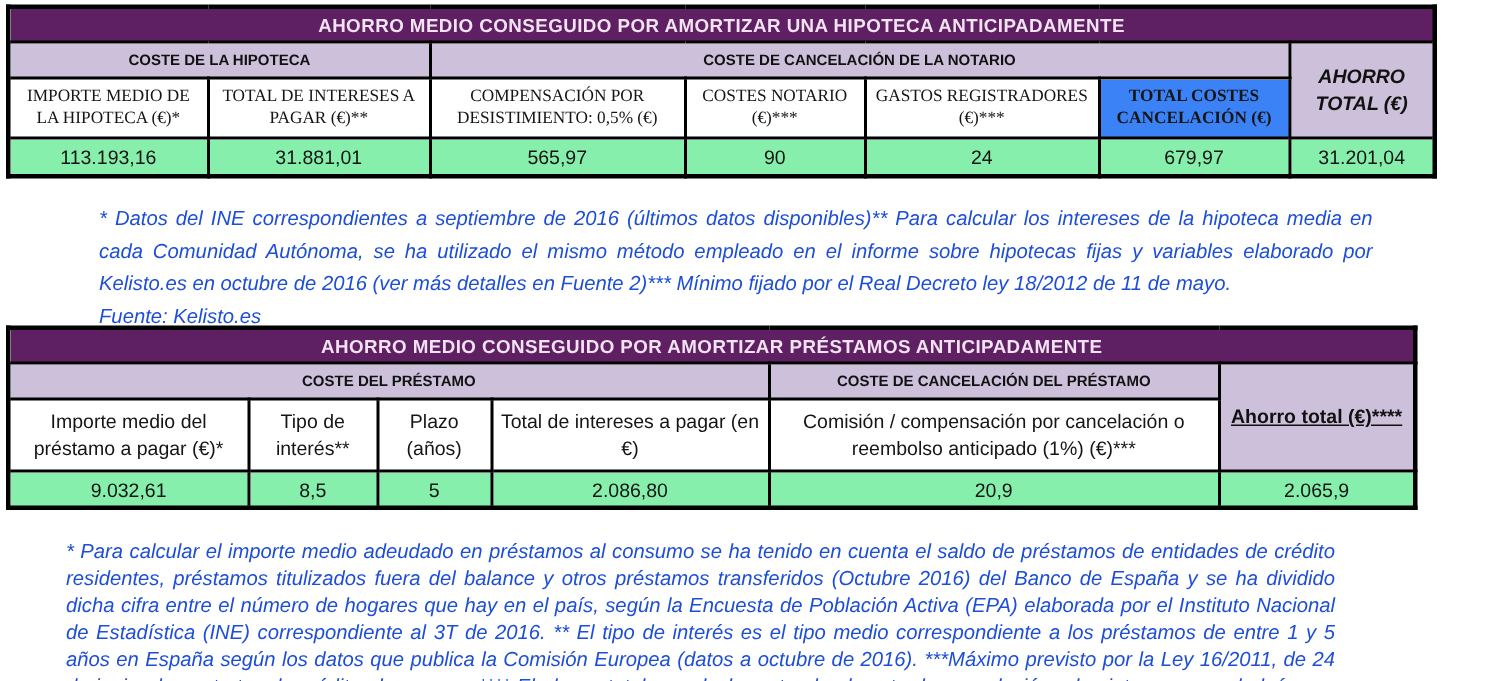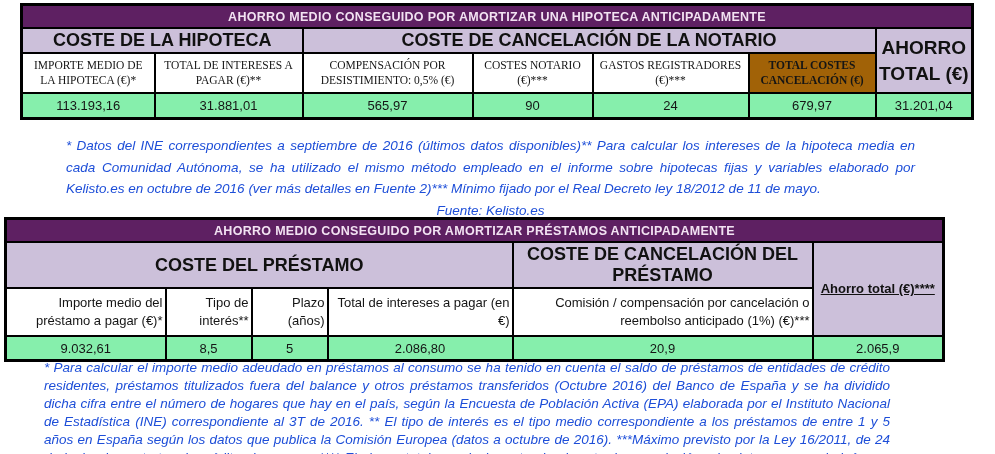--- a/index.html
+++ b/index.html
@@ -14,41 +14,41 @@
   }
   table.tbl td{
     border:2px solid #000;text-align:center;vertical-align:middle;
     padding:1px 2px;overflow:hidden;
   }
   tr.title-row td{
     background:#5e2062;color:#f2e2f2;font-weight:bold;font-size:12.5px;
     height:19px;letter-spacing:.3px;border-bottom:2px solid #000;
   }
   tr.group-row td{
-    background:#ccc0da;color:#111;font-weight:bold;font-size:18px;height:20px;
+    background:#ccc0da;color:#111;font-weight:bold;font-size:10px;height:20px;
   }
   td.ahorro-cell{
     background:#ccc0da;color:#111;font-weight:bold;line-height:1.35;
   }
-  #t1 td.ahorro-cell{font-size:19px;}
+  #t1 td.ahorro-cell{font-size:13px;font-style:italic;}
   #t2 td.ahorro-cell{font-size:13px;text-decoration:underline;}
   #t1 tr.cols-row td{font-size:11.5px;height:36px;line-height:1.3;font-family:Liberation Serif, serif;}
-  #t2 tr.cols-row td{font-size:13px;height:44px;line-height:1.35;text-align:right;}
-  #t1 td.total-col{background:#a16207;font-weight:bold;}
+  #t2 tr.cols-row td{font-size:13px;height:44px;line-height:1.35;}
+  #t1 td.total-col{background:#3b82f6;font-weight:bold;}
   tr.vals-row td{font-size:13px;background:#86efac;}
   #t1 tr.vals-row td{height:21px;}
   #t2 tr.vals-row td{height:20px;}
-  #t1{left:20px;top:3px;width:951px;}
+  #t1{left:4px;top:3px;width:951px;}
   #t2{left:4px;top:217px;width:938px;}
   .footnote{
     position:absolute;font-style:italic;text-align:justify;color:#1d4ed8;margin-top:32px;
   }
   #fn1{left:66px;top:103px;width:849px;font-size:13.5px;line-height:21.5px;}
   #fn2{left:44px;top:327px;width:846px;font-size:13.5px;line-height:18px;}
-  .source-line{text-align:center;}
+  .source-line{text-align:left;}
 </style>
 </head>
 <body>
 
 <table class="tbl" id="t1">
   <colgroup>
     <col style="width:133px">
       <col style="width:148px">
       <col style="width:170px">
     <col style="width:120px">

